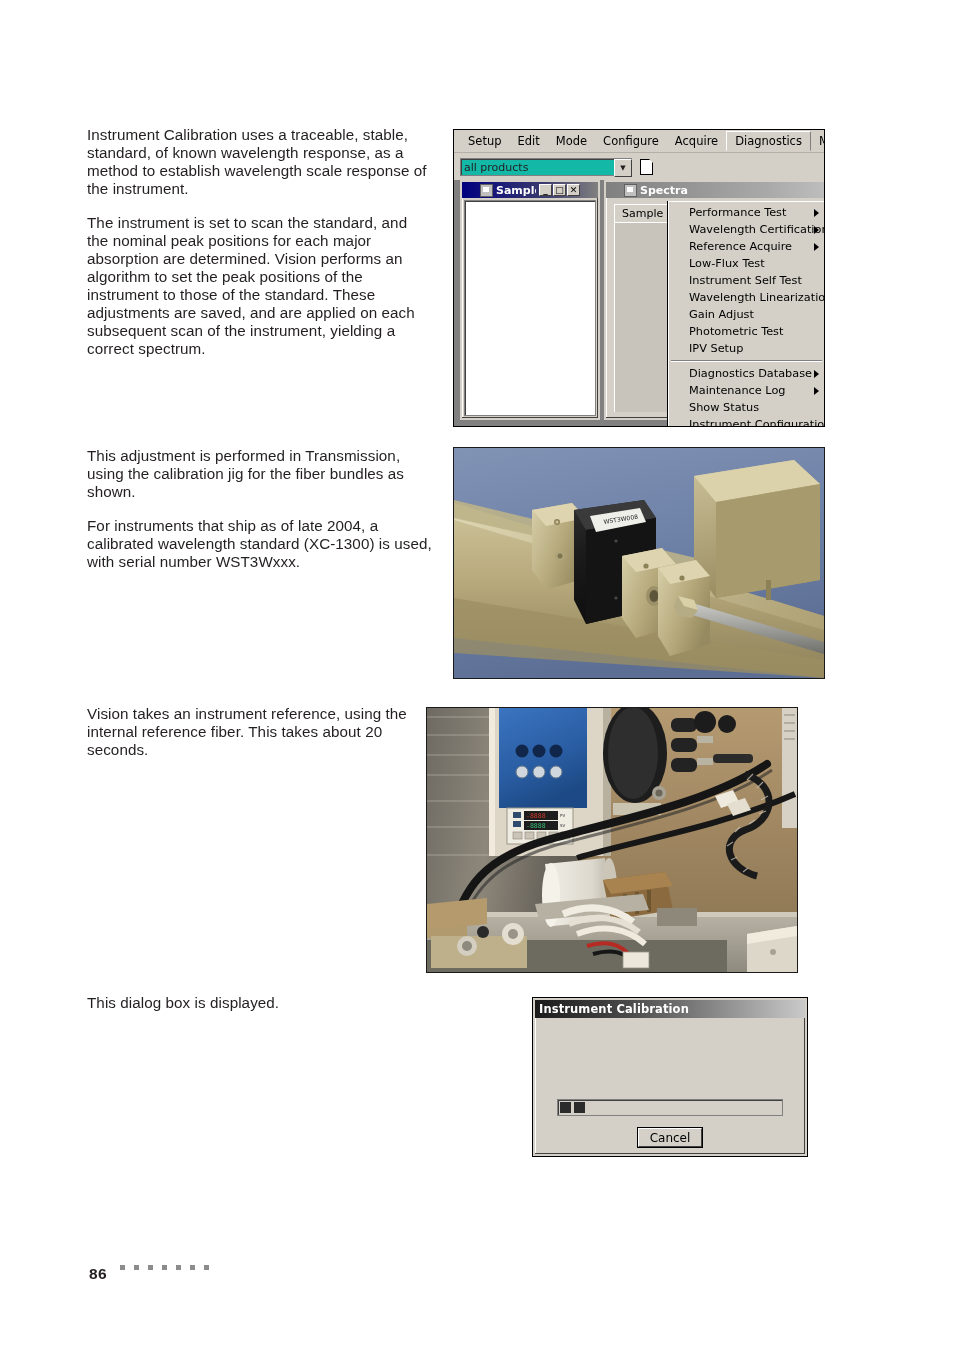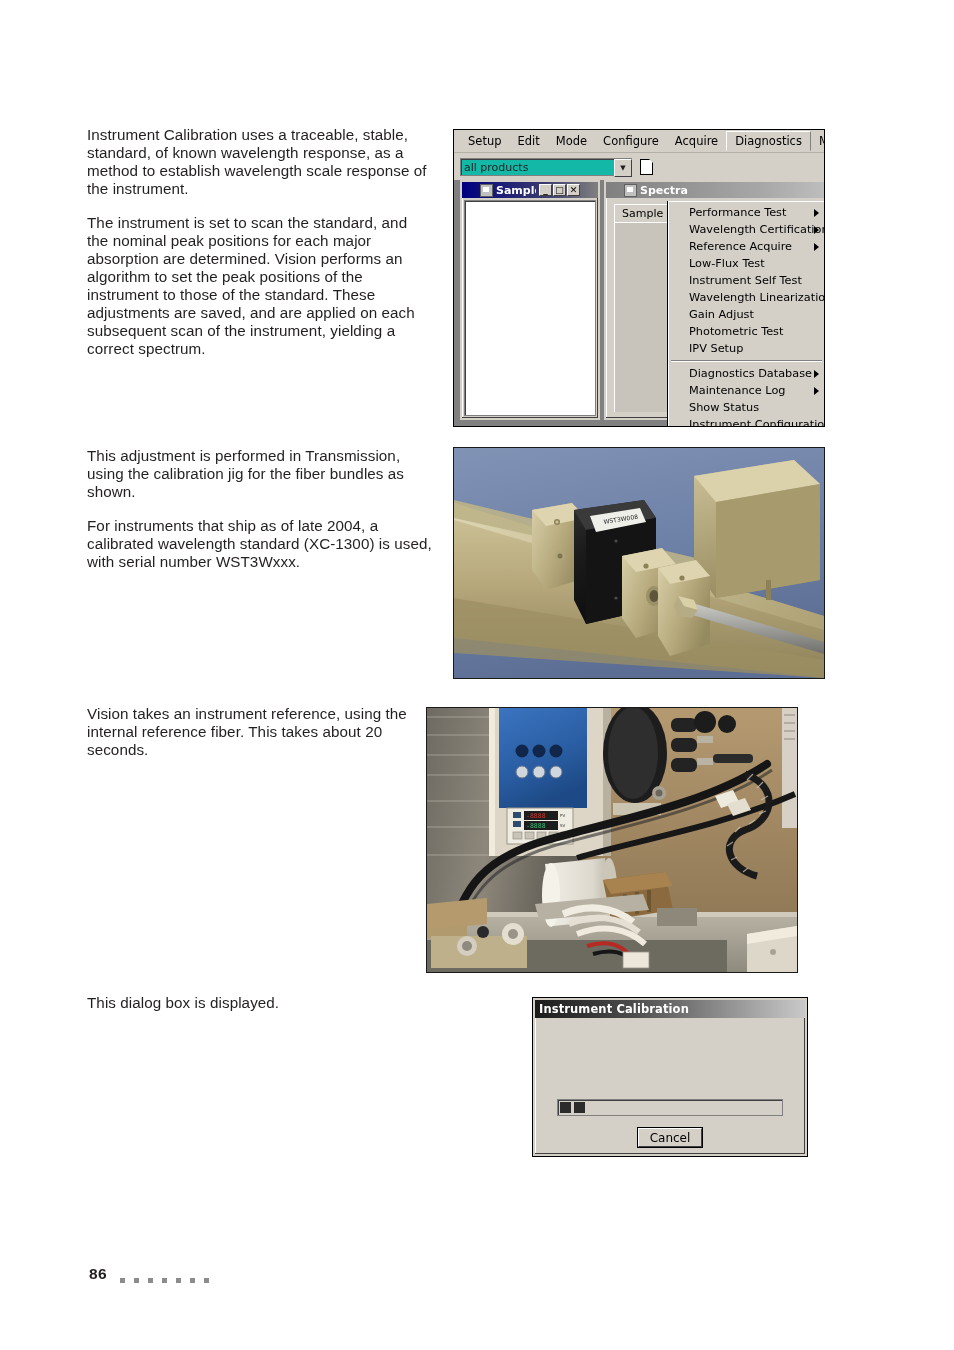--- a/index.html
+++ b/index.html
@@ -348,21 +348,21 @@
     justify-content: center;
     box-sizing: border-box;
   }
 
   
   .footer {
     position: absolute;
     left: 89px;
     top: 1265px;
     display: flex;
-    align-items: flex-end;
+    align-items: flex-start;
     gap: 9px;
   }
   .footer .pageno {
     font-size: 15.5px;
     font-weight: bold;
     color: #231f20;
     letter-spacing: 0.02em;
   }
   .footer .dots { display: flex; gap: 9px; margin-left: 4px; }
   .footer .dot {

